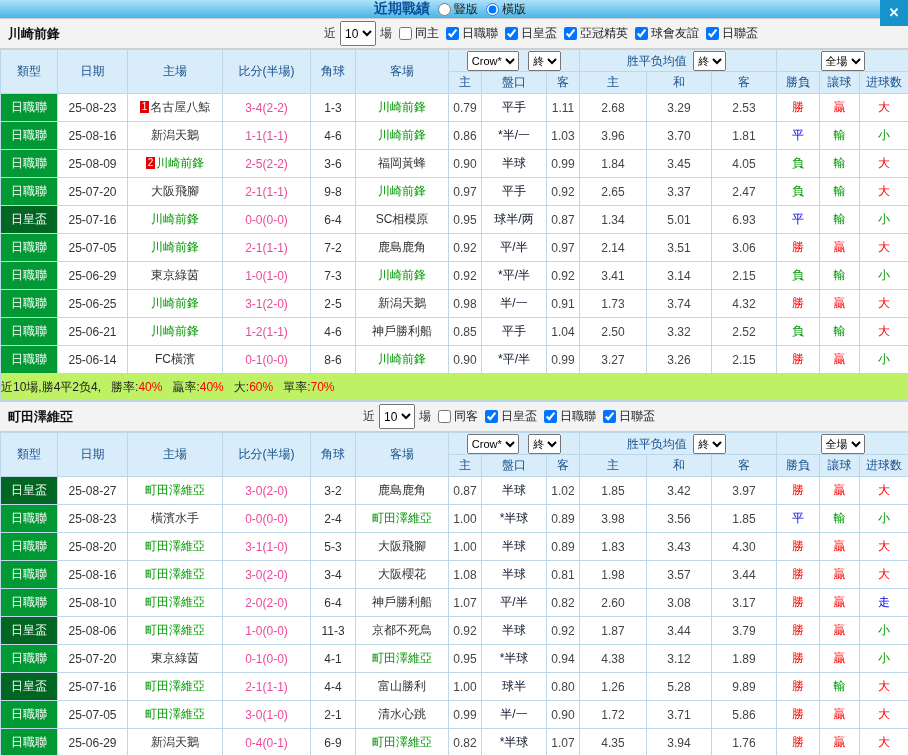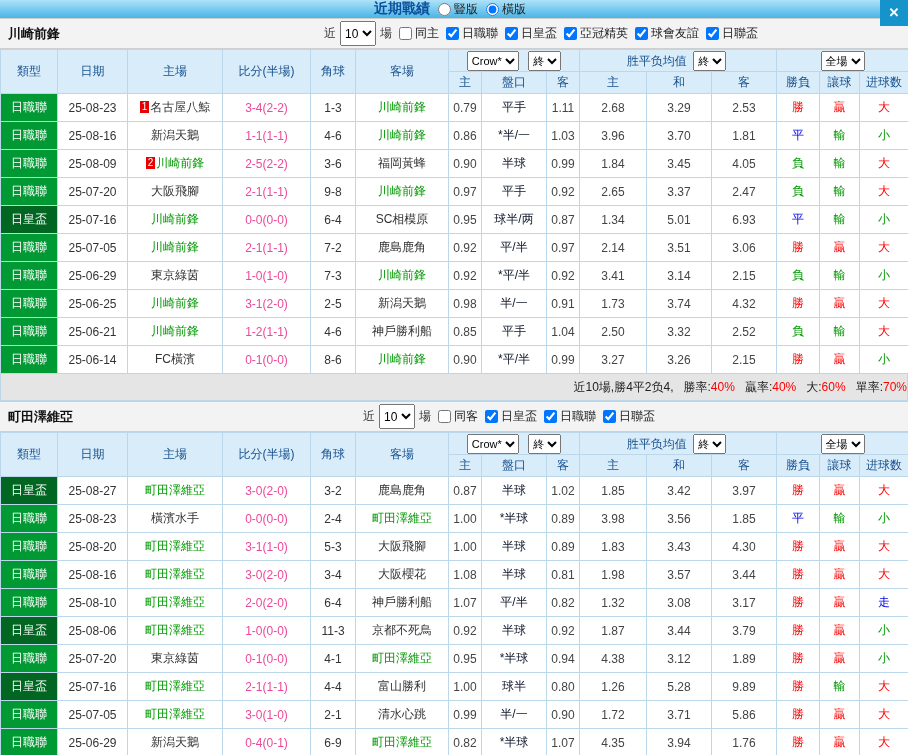--- a/index.html
+++ b/index.html
@@ -39,22 +39,22 @@
   .score{color:#ec4899;}
   .focus{color:#009900;}
   .badge{background:#e60000;color:#fff;font-size:10px;padding:0 2px;margin-right:1px;
          display:inline-block;line-height:12px;vertical-align:1px;}
   .c-red{color:#f00;}
   .c-green{color:#009900;}
   .c-blue{color:#0000ee;}
   .odds{color:#444;}
   .hcap{color:#0f172a;}
 
-  .summary{height:26px;line-height:26px;text-align:right;font-size:12px;color:#222;
-           border:1px solid #bdd7ea;border-top:none;background:#e5e5e5;}
+  .summary{height:26px;line-height:26px;text-align:left;font-size:12px;color:#222;
+           border:1px solid #bdd7ea;border-top:none;background:#bef264;}
   .summary .lbl{margin-left:10px;}
 </style>
 </head>
 <body>
 
 <div class="app">
 
   <div class="topbar">
     <span class="title">近期戰績</span>
     <span class="radio-group" id="radio-group">
@@ -440,21 +440,21 @@
           <tr>
             <td class="league lg-main">日職聯</td>
             <td>25-08-10</td>
             <td><span class="focus">町田澤維亞</span></td>
             <td class="score">2-0(2-0)</td>
             <td>6-4</td>
             <td><span>神戶勝利船</span></td>
             <td class="odds">1.07</td>
             <td class="hcap">平/半</td>
             <td class="odds">0.82</td>
-            <td class="odds">1.32</td>
+            <td class="odds">2.60</td>
             <td class="odds">3.08</td>
             <td class="odds">3.17</td>
             <td class="c-red">勝</td>
             <td class="c-red">贏</td>
             <td class="c-blue">走</td>
           </tr>
           <tr>
             <td class="league lg-cup">日皇盃</td>
             <td>25-08-06</td>
             <td><span class="focus">町田澤維亞</span></td>

